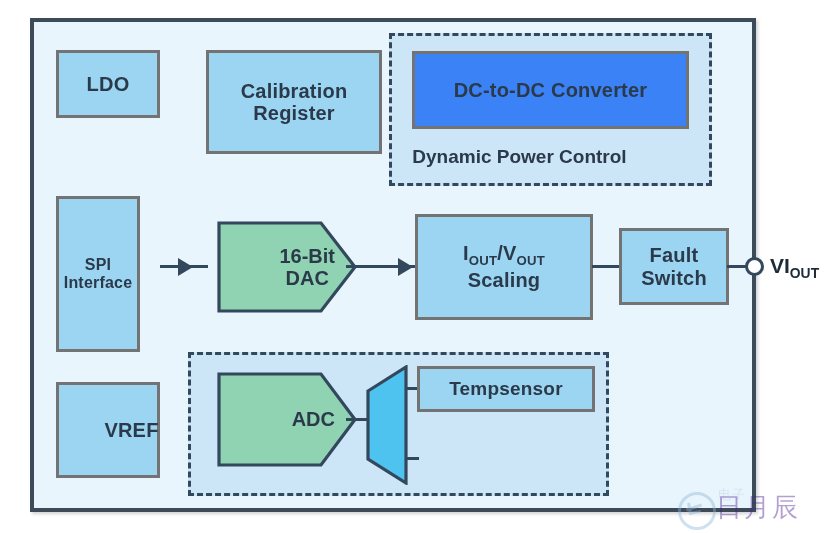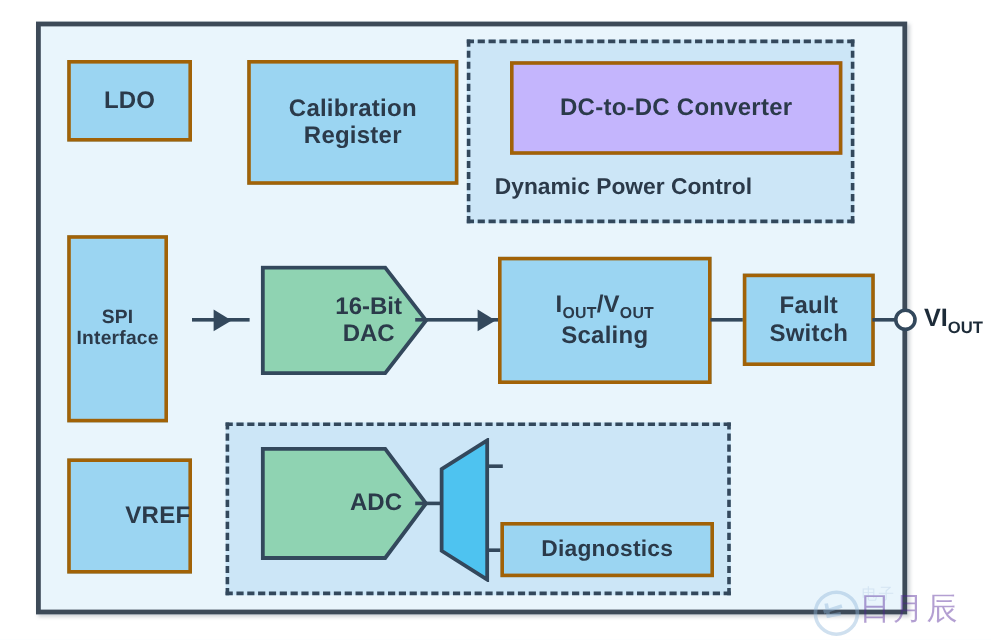--- a/index.html
+++ b/index.html
@@ -8,21 +8,21 @@
     font-family:"Liberation Sans", sans-serif;
     overflow:hidden;
     position:relative;
   }
   #diagram{position:absolute;inset:0;width:826px;height:533px;}
 
   
   .blk{
     position:absolute;
     box-sizing:border-box;
-    border:3px solid #a16207;
+    border:3px solid #737373;
     background:#9bd5f2;
     display:flex;align-items:center;justify-content:center;
     text-align:center;
     color:#2b3a4a;
     font-weight:bold;
     line-height:1.12;
     letter-spacing:.2px;
   }
   .chip{
     position:absolute;
@@ -31,21 +31,21 @@
     background:#e9f5fc;
     box-sizing:border-box;
     box-shadow:2px 2px 3px rgba(120,130,140,.35);
   }
   .dashed{
     position:absolute;
     box-sizing:border-box;
     border:3px dashed #33485c;
     background:#cce6f7;
   }
-  .bright{background:#c4b5fd;margin-left:13px;}
+  .bright{background:#3b82f6;}
 
   
   #b-ldo{left:56px;top:50px;width:104px;height:68px;font-size:20px;}
   #b-cal{left:206px;top:50px;width:176px;height:104px;font-size:20px;}
   #dash-dpc{left:389px;top:33px;width:323px;height:153px;}
   #b-dcdc{left:412px;top:51px;width:277px;height:78px;font-size:20px;}
   #lbl-dpc{
     position:absolute;left:389px;top:143px;width:261px;height:28px;
     display:flex;align-items:center;justify-content:center;
     font-size:19px;font-weight:bold;color:#2b3a4a;
@@ -210,22 +210,22 @@
 
   <div id="b-mux">
     <svg viewBox="0 0 42 120" preserveAspectRatio="none">
       <polygon points="2,26 40,2 40,118 2,94" fill="#4ec3f0" stroke="#33485c" stroke-width="3.2" stroke-linejoin="miter"></polygon>
     </svg>
   </div>
 
   <div class="wire" style="left:406px;top:387px;width:13px;height:3px;"></div>
   <div class="wire" style="left:406px;top:457px;width:13px;height:3px;"></div>
 
-  <div class="blk" id="b-diag">
-    <span>Diagnostics</span>
+  <div class="blk" id="b-temp">
+    <span>Tempsensor</span>
   </div>
 
   <div id="watermark">
     <div id="wm-logo"></div>
     <div id="wm-sub">电子</div>
     <div id="wm-text">日月辰</div>
   </div>
 
 </div>
 

